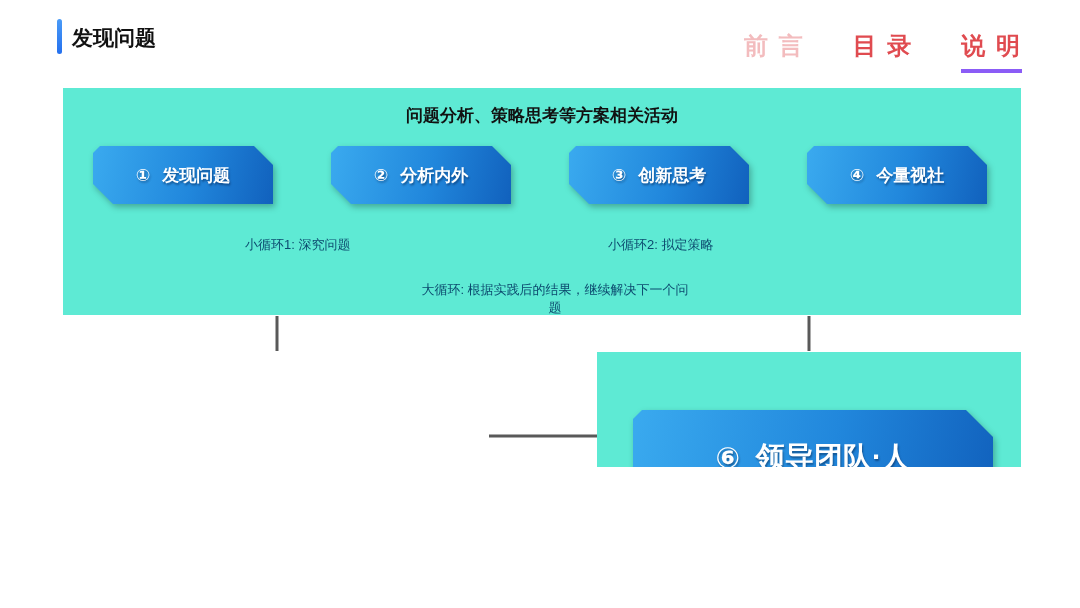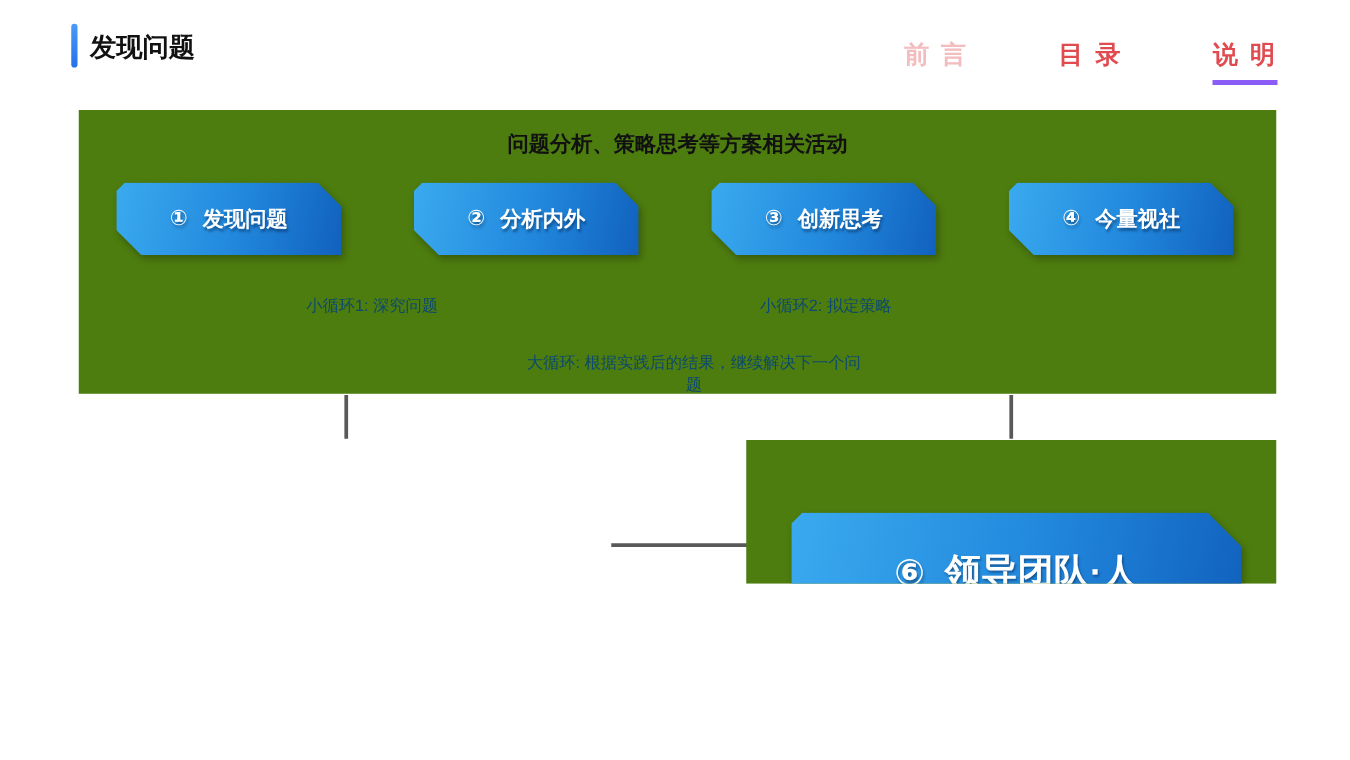--- a/index.html
+++ b/index.html
@@ -3,27 +3,27 @@
 <meta charset="utf-8">
 <style>
   html,body{margin:0;padding:0;background:#ffffff;}
   .slide{position:relative;width:1080px;height:467px;background:#ffffff;overflow:hidden;
          font-family:"Liberation Sans","DejaVu Sans",sans-serif;}
 
   
   .title-bar{position:absolute;left:57px;top:19px;width:5px;height:35px;border-radius:3px;
              background:linear-gradient(#4a9bf7,#2470ee);}
   .page-title{position:absolute;left:72px;top:24px;font-size:21px;font-weight:800;color:#111;}
-  .nav{position:absolute;right:58px;top:30px;display:flex;gap:72px;font-size:20px;font-weight:700;letter-spacing:2px;}
+  .nav{position:absolute;right:58px;top:30px;display:flex;gap:48px;font-size:24px;font-weight:700;letter-spacing:2px;}
   .nav .nav-item{color:#e04b50;cursor:pointer;padding-bottom:7px;}
   .nav .dim{color:#f3bcbe;}
   .nav .active{border-bottom:4px solid #8b5cf6;}
 
   
-  .panel{position:absolute;background:#4d7c0f;}
+  .panel{position:absolute;background:#5eead4;}
   .panel-top{left:63px;top:88px;width:958px;height:227px;}
   .panel-bl{left:63px;top:352px;width:425px;height:176px;}
   .panel-br{left:597px;top:352px;width:424px;height:176px;}
   .panel-title{position:absolute;left:0;right:0;text-align:center;font-weight:800;color:#111;}
   .panel-top .panel-title{top:16px;font-size:17px;}
   .panel-bl .panel-title,.panel-br .panel-title{top:23px;font-size:16px;}
 
   
   .chev-wrap{position:absolute;filter:drop-shadow(2px 3px 3px rgba(0,0,0,.28));}
   .chev{display:flex;align-items:center;justify-content:center;gap:12px;color:#fff;font-weight:800;

